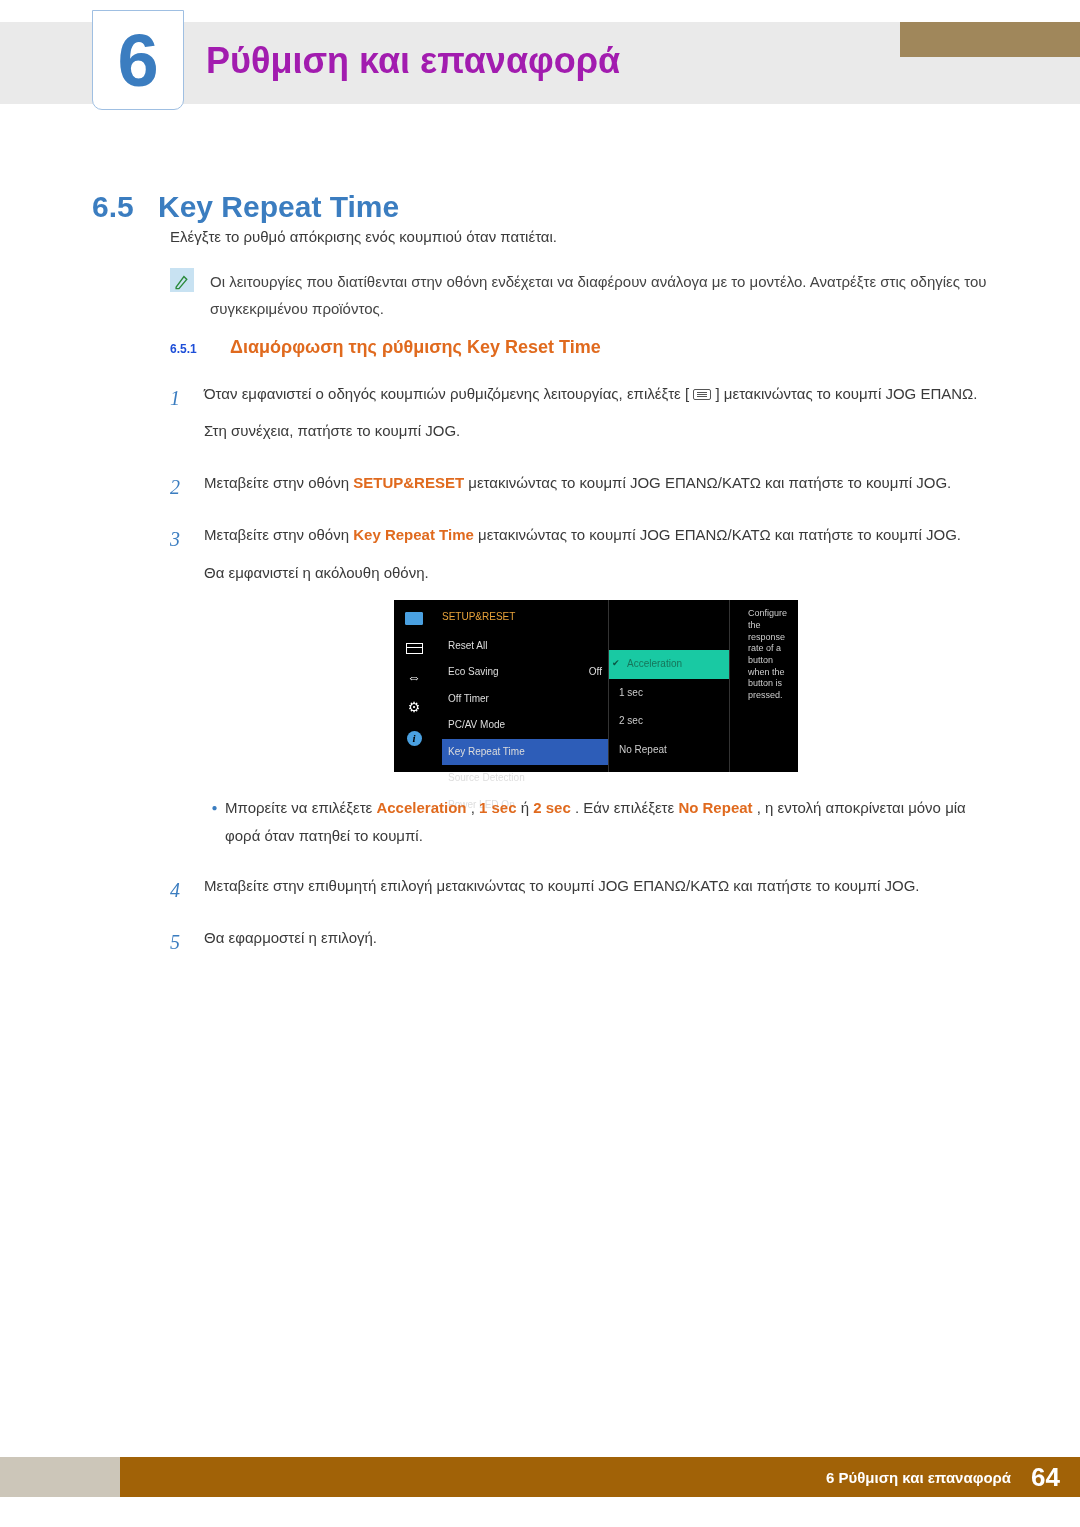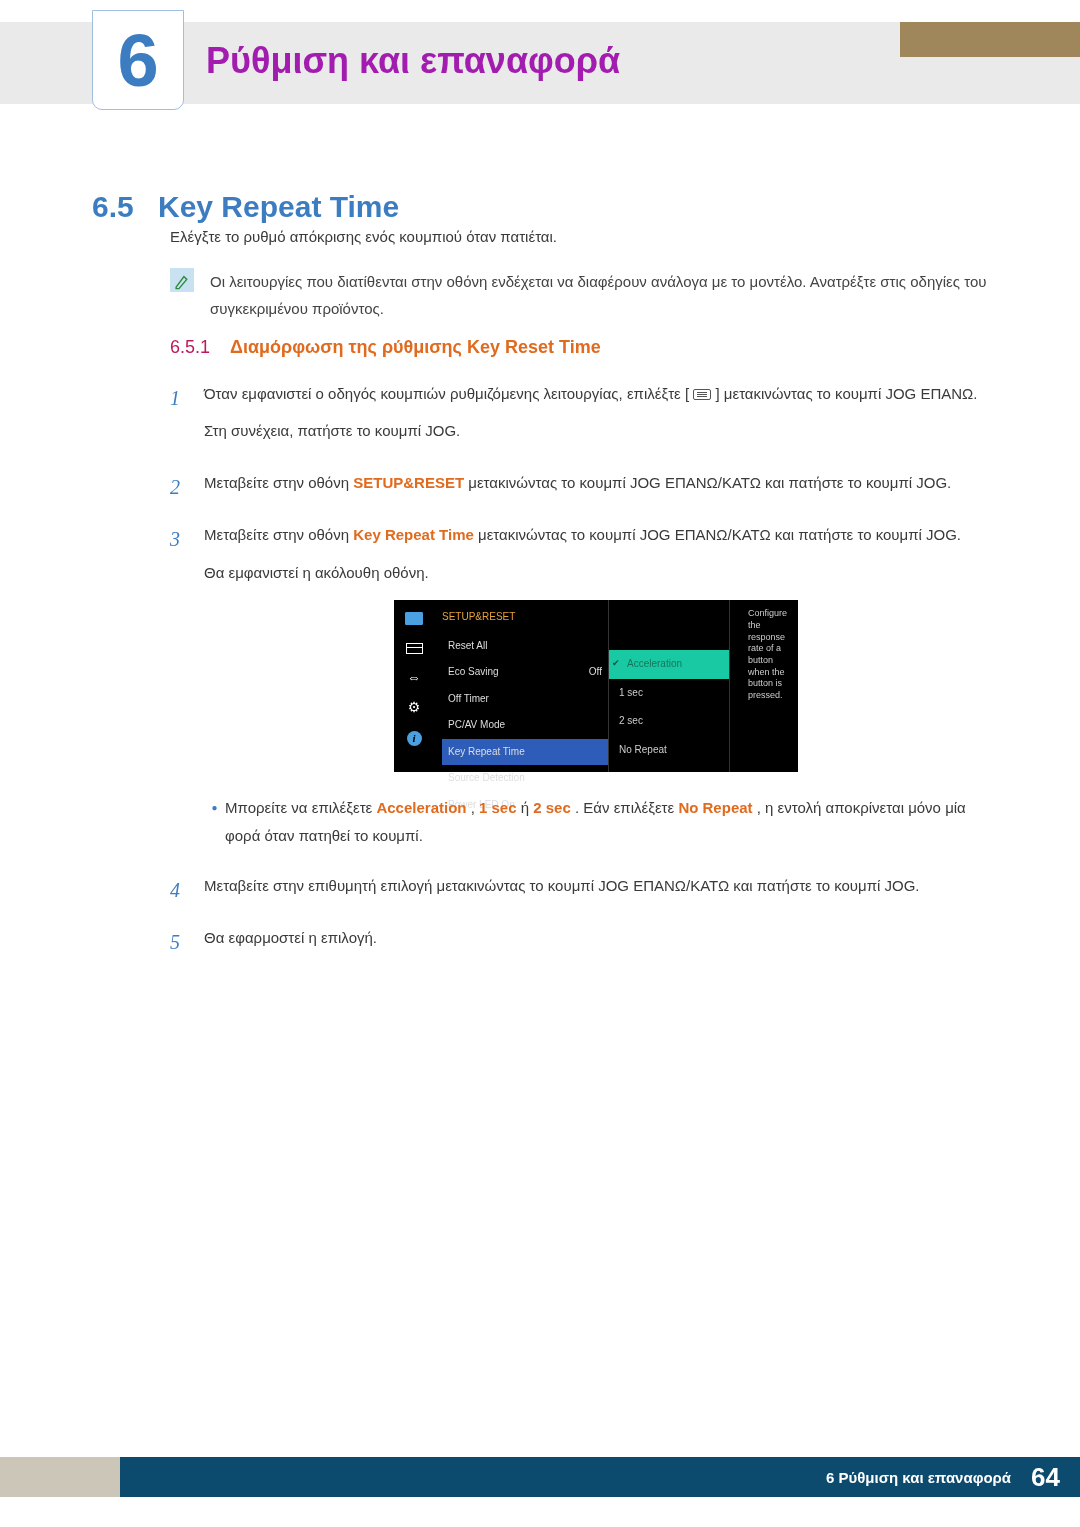--- a/index.html
+++ b/index.html
@@ -78,21 +78,21 @@
     background: #c8e2f2;
     display:flex;
     align-items:flex-end;
     justify-content:center;
     flex-shrink:0;
     padding-bottom:2px;
   }
   .note-icon svg { width:17px; height:17px; }
   .note-text { font-size:15px; line-height:1.8; color:#444; }
   .subsec-row { display:flex; align-items: baseline; margin-left: 78px; margin-bottom: 22px;}
-  .subsec-num { color:#be185d; font-weight:normal; font-size:18px; width:60px; }
+  .subsec-num { color:#1d4ed8; font-weight:bold; font-size:12px; width:60px; }
   .subsec-title { color:#e06a1e; font-weight:bold; font-size:18px; }
   .steps { margin-left:78px; }
   .step { display:flex; margin-bottom:14px; font-size:15px; line-height:1.85; }
   .step-num {
     color:#3b7dc0;
     font-style: italic;
     font-size: 20px;
     width: 34px;
     flex-shrink:0;
     font-family: Georgia, serif;
@@ -147,21 +147,21 @@
   .bullet-line { display:flex; margin:6px 0 8px 0; }
   .bullet-dot { width:26px; text-align:center; color:#3b7dc0; font-size:10px; padding-top:5px;}
   .footer-bar {
     position:absolute;
     left:0; right:0; bottom:30px;
     height:40px;
     display:flex;
   }
   .footer-left { width:120px; background:#ccc6b9; }
   .footer-right {
-    flex:1; background:#0c4a6e;
+    flex:1; background:#a16207;
     display:flex;
     align-items:center;
     justify-content:flex-end;
     padding-right:20px;
     gap:20px;
   }
   .footer-text { color:#fff; font-size:15px; font-weight:bold; }
   .footer-page { color:#fff; font-size:26px; font-weight:bold; }
 </style>
 </head>

